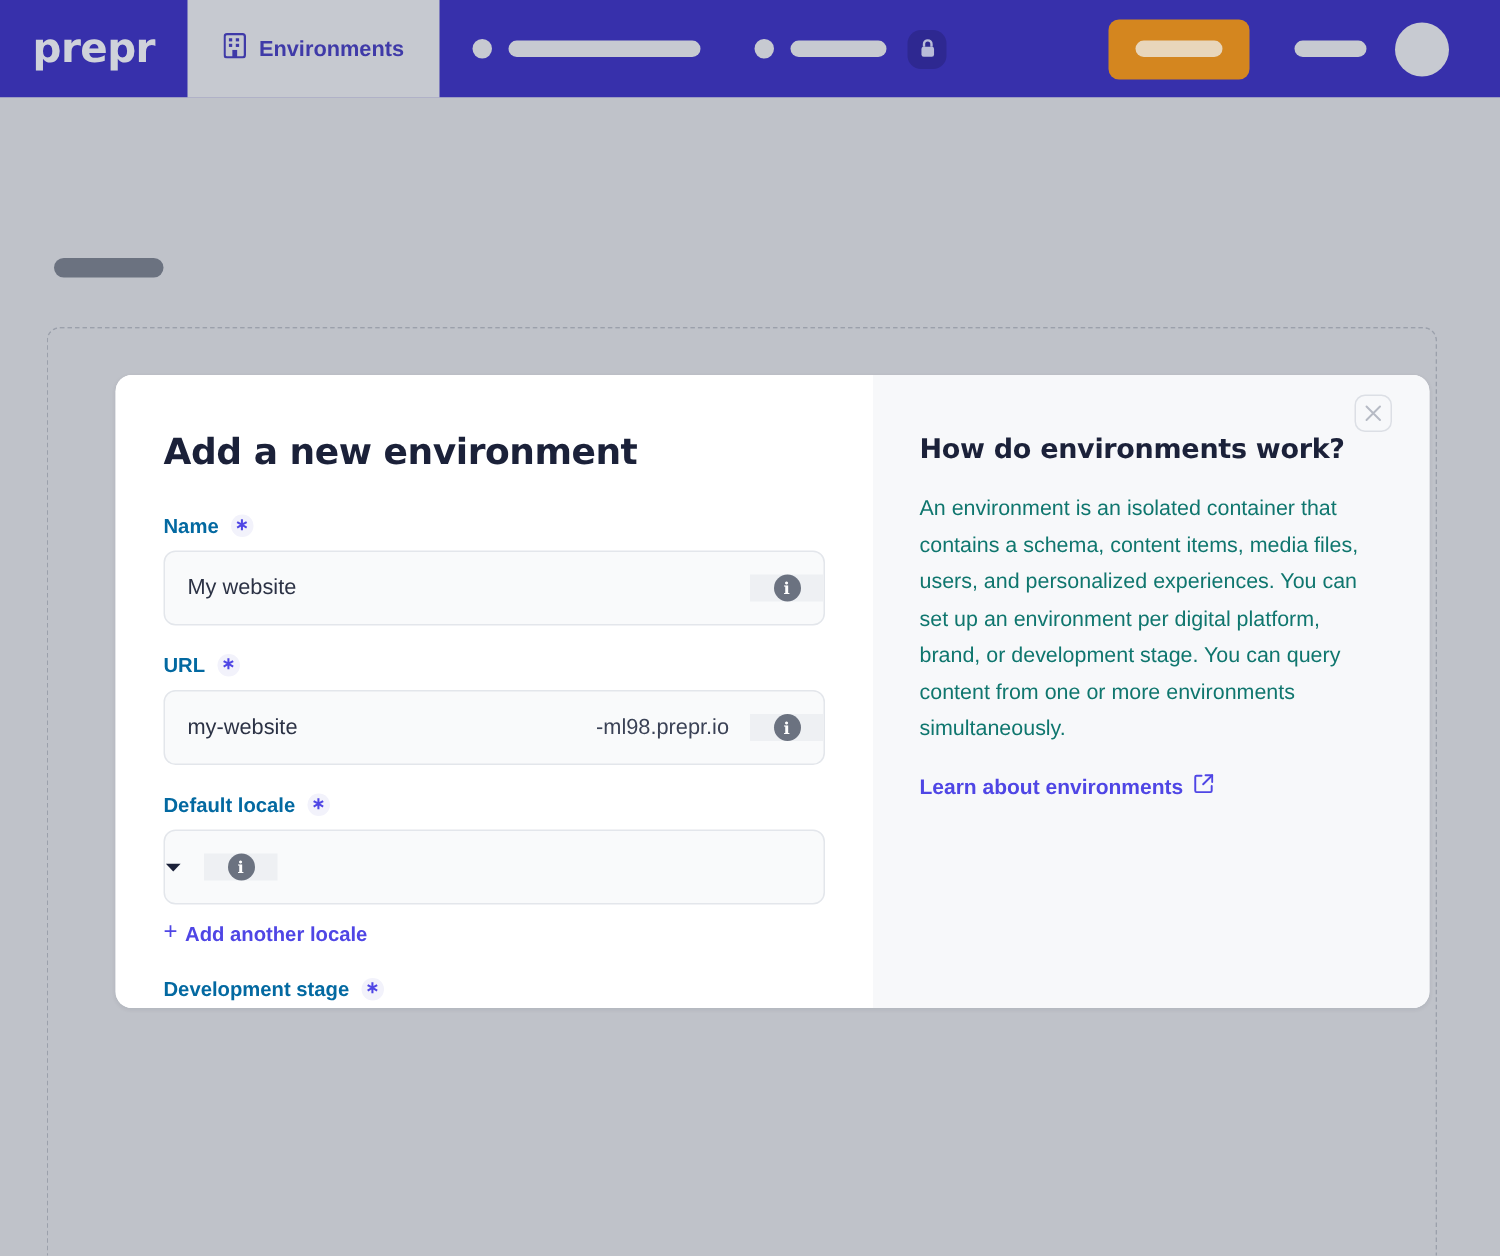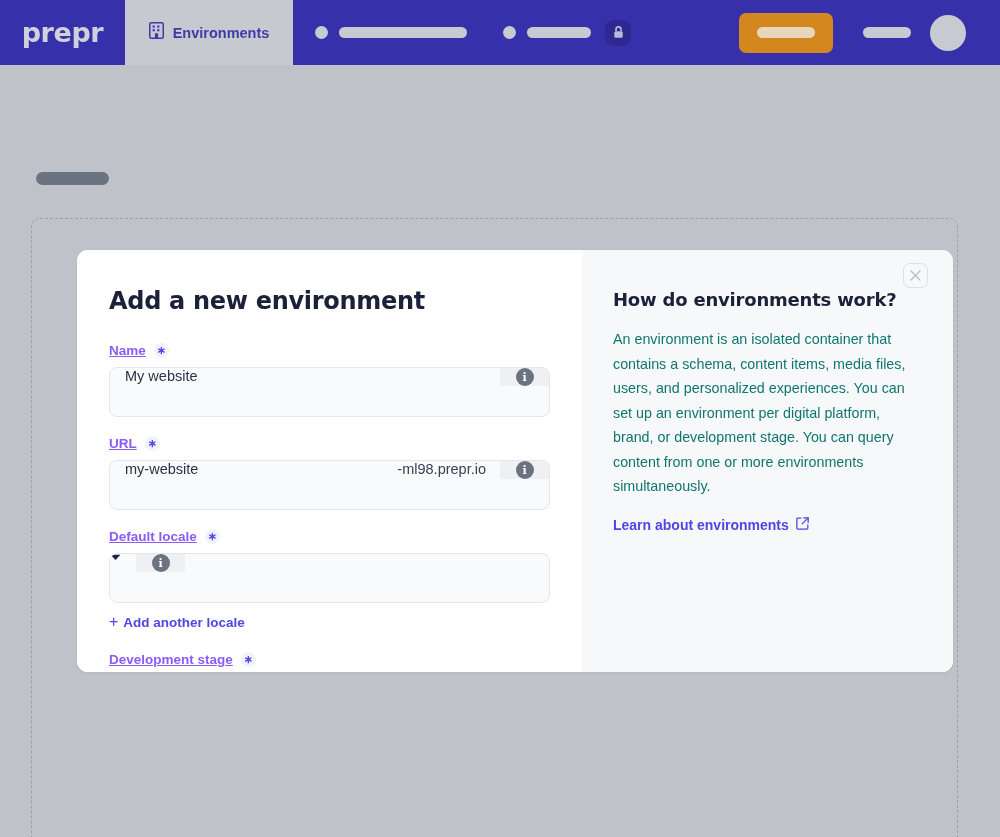--- a/index.html
+++ b/index.html
@@ -208,39 +208,38 @@
 
   .field-label-row {
     display: flex;
     align-items: center;
     gap: 8px;
     margin-bottom: 9px;
   }
   .field-label {
     font-size: 13.5px;
     font-weight: 700;
-    color: #8b5cf6;
-    text-decoration: underline;
+    color: #0369a1;
   }
   .req-mark {
     width: 15px; height: 15px;
     border-radius: 50%;
     background: #f2f2fb;
     display: flex;
     align-items: center;
     justify-content: center;
     font-size: 11px;
     line-height: 1;
     color: #4f46e5;
     font-weight: 700;
   }
 
   .input-shell {
     display: flex;
-    align-items: flex-start;
+    align-items: center;
     height: 50px;
     background: #f9fafb;
     border: 1px solid #e3e6eb;
     border-radius: 8px;
     overflow: hidden;
     cursor: text;
   }
   .input-shell.select { cursor: pointer; }
 
   .input-main {

